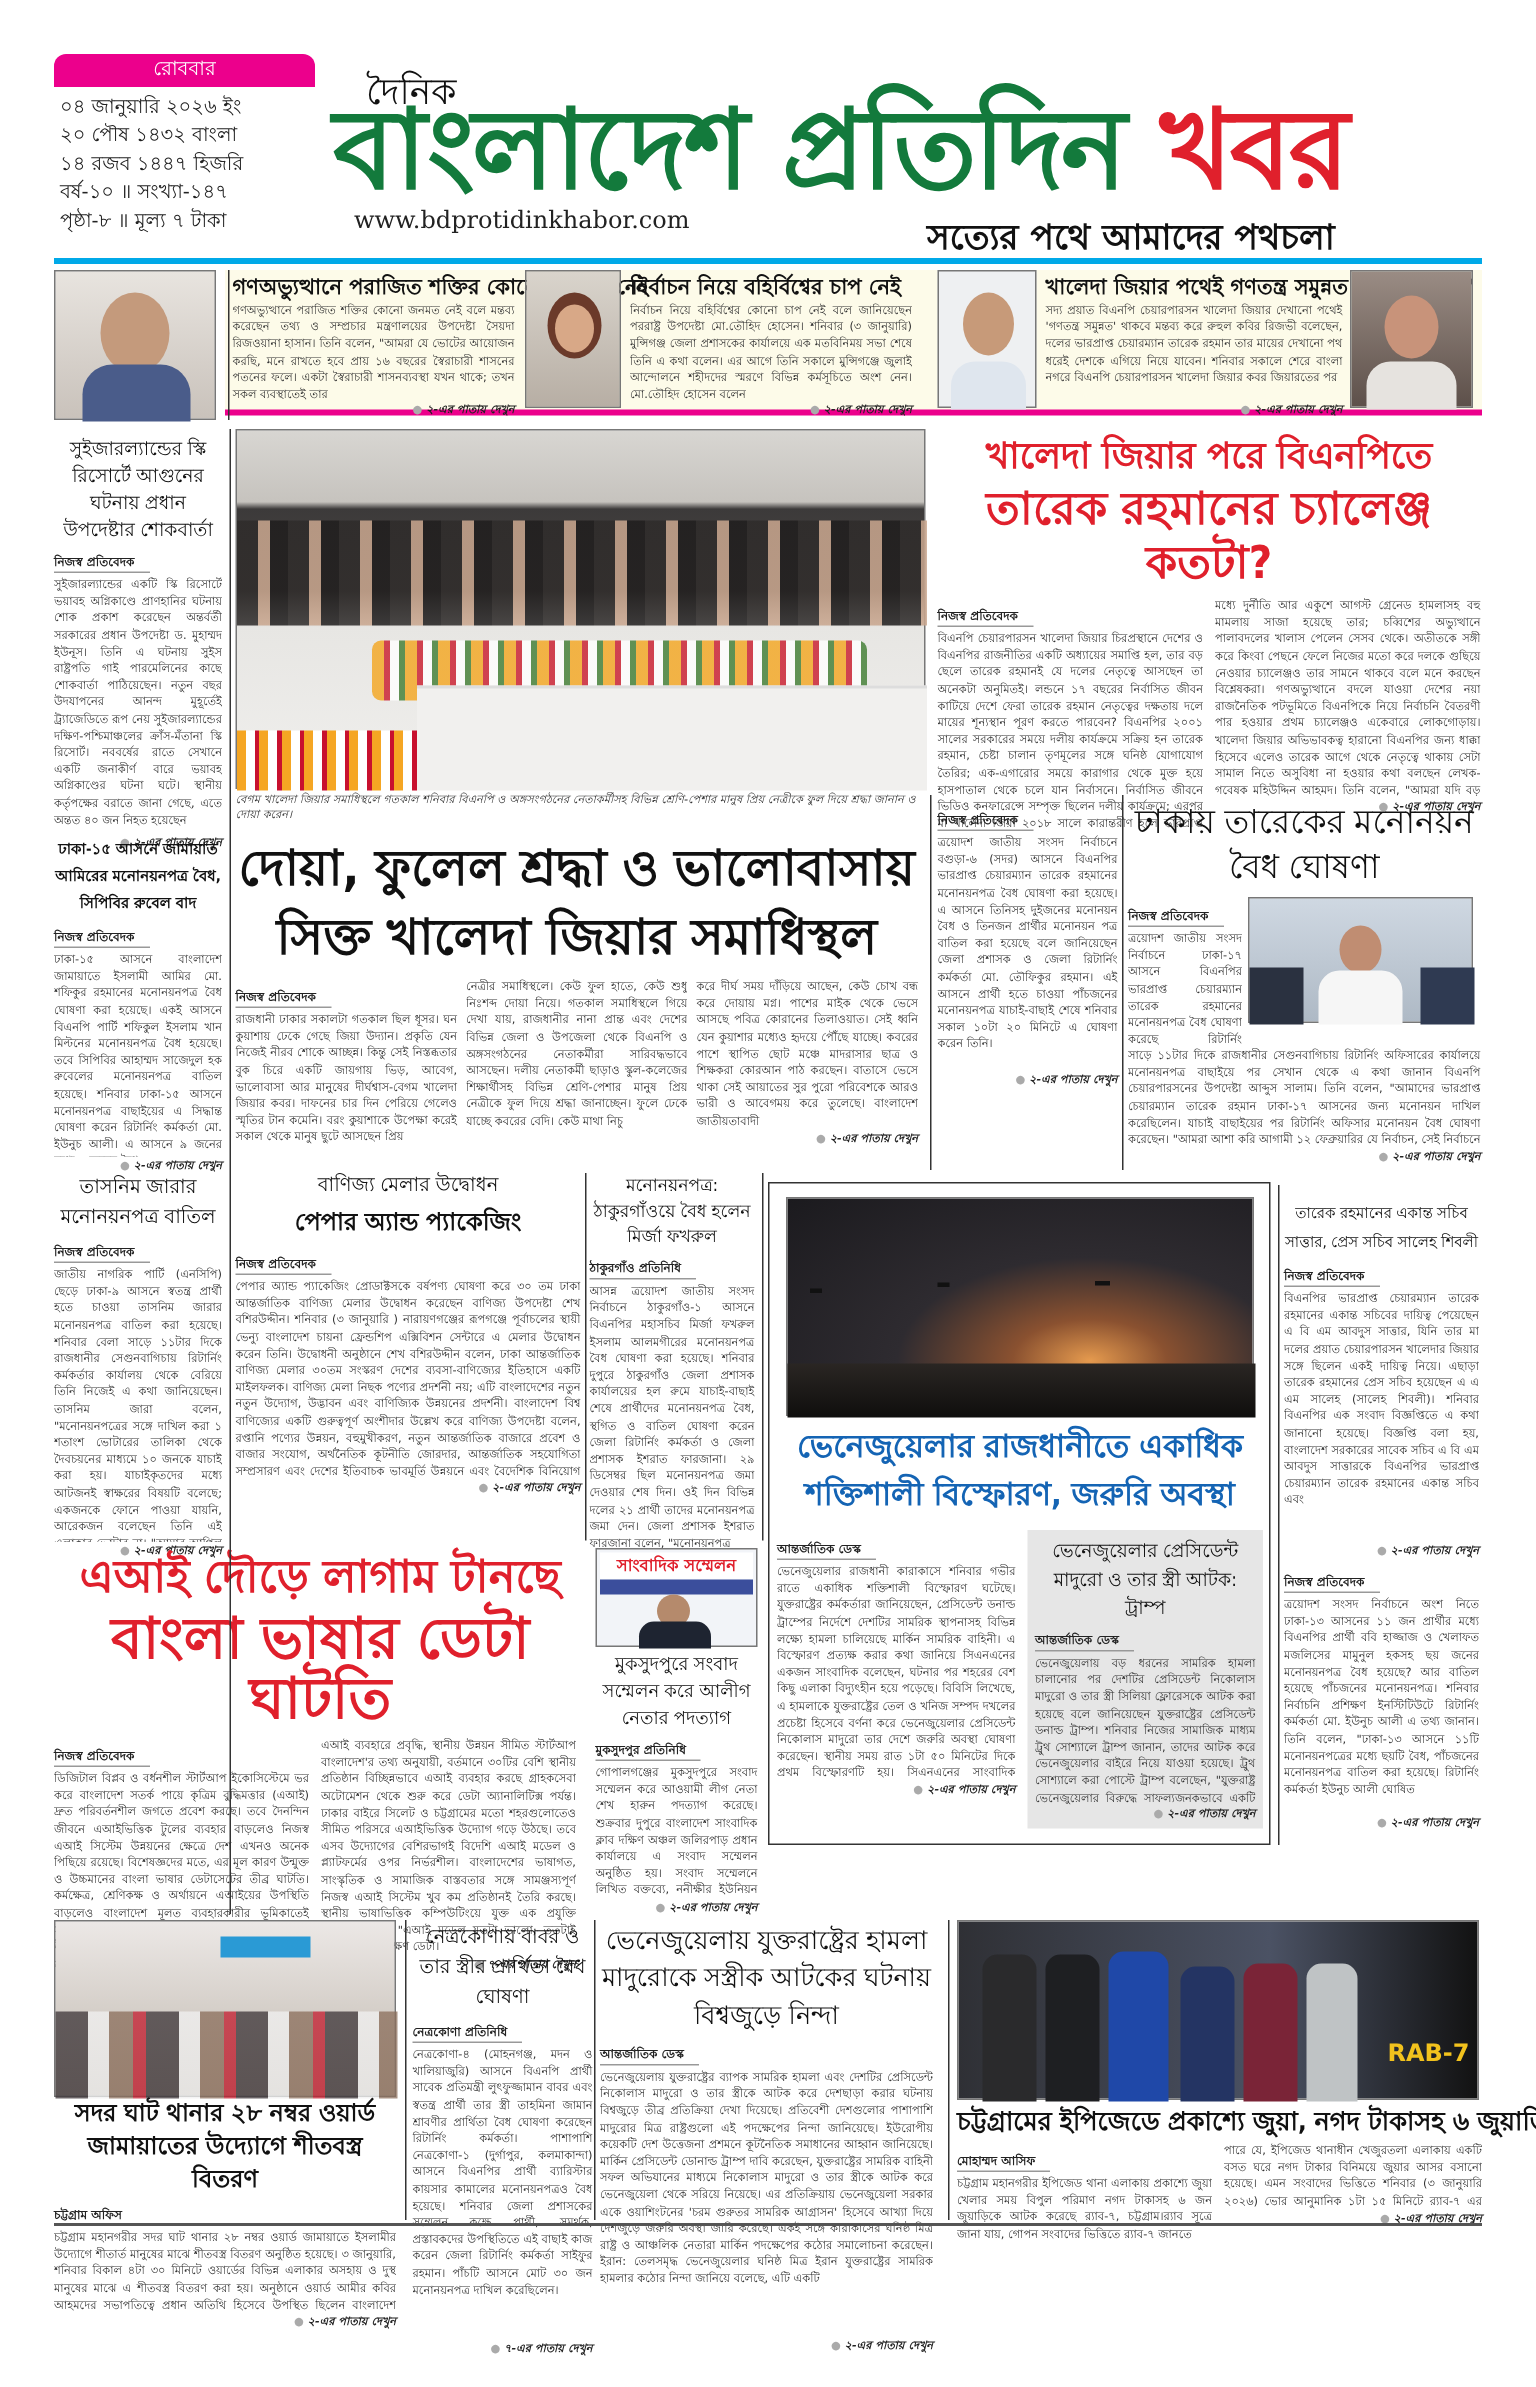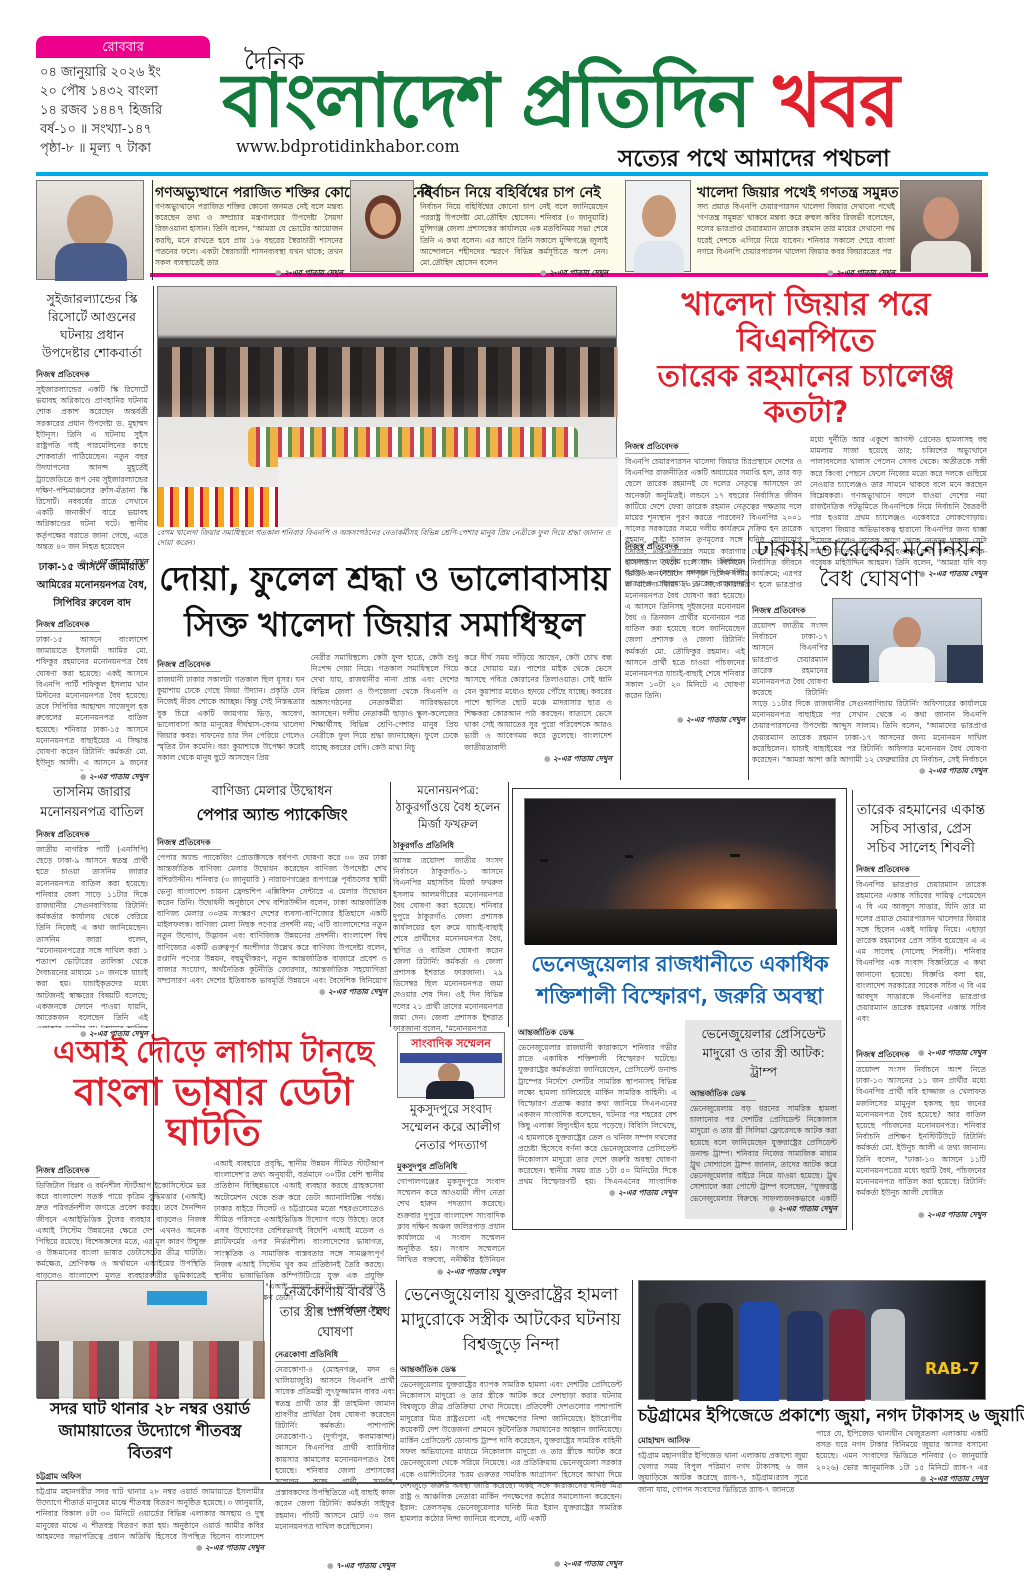--- a/index.html
+++ b/index.html
@@ -106,21 +106,21 @@
 
 <div class="abs photo" style="left:157px;top:286px;width:460px;height:240px;background:linear-gradient(180deg,#d8d6d2 0%,#c6c3be 20%,#3c3a3a 22%,#4b4542 45%,#e7e6e3 55%,#f0efed 100%);">
   <div style="position:absolute;left:0;top:60px;width:460px;height:70px;background:repeating-linear-gradient(90deg,#2e2b2a 0 14px,#caa78f 14px 22px,#1f1d1d 22px 34px);opacity:.85;"></div>
   <div style="position:absolute;left:90px;top:140px;width:330px;height:40px;background:repeating-linear-gradient(90deg,#f4a51d 0 8px,#c9182a 8px 12px,#fff 12px 18px,#3d7b2f 18px 22px);opacity:.8;border-radius:6px;"></div>
   <div style="position:absolute;left:120px;top:170px;width:340px;height:70px;background:#f1f0ee;border-top:2px solid #ddd;"></div>
   <div style="position:absolute;left:0;top:200px;width:120px;height:40px;background:repeating-linear-gradient(90deg,#f5a623 0 6px,#fff 6px 12px,#c8102e 12px 15px);"></div>
 </div>
 <div class="abs caption" style="left:157px;top:528px;width:460px;">বেগম খালেদা জিয়ার সমাধিস্থলে গতকাল শনিবার বিএনপি ও অঙ্গসংগঠনের নেতাকর্মীসহ বিভিন্ন শ্রেণি-পেশার মানুষ প্রিয় নেত্রীকে ফুল দিয়ে শ্রদ্ধা জানান ও দোয়া করেন।</div>
 
 <div class="abs" style="left:625px;top:286px;width:362px;">
-  <div class="hl" style="font-size:32px;line-height:36px;color:#e0202c;font-weight:bold;">খালেদা জিয়ার পরে বিএনপিতে</div>
+  <div class="hl" style="font-size:24px;line-height:36px;color:#e0202c;font-weight:bold;">খালেদা জিয়ার পরে বিএনপিতে</div>
   <div class="hl" style="font-size:30px;line-height:36px;color:#e0202c;font-weight:bold;">তারেক রহমানের চ্যালেঞ্জ কতটা?</div>
   <div style="display:flex;gap:8px;margin-top:4px;">
     <div style="width:177px;">
       <div class="byline">নিজস্ব প্রতিবেদক</div>
       <div class="body-text" style="height:134px;overflow:hidden;">বিএনপি চেয়ারপারসন খালেদা জিয়ার চিরপ্রস্থানে দেশের ও বিএনপির রাজনীতির একটি অধ্যায়ের সমাপ্তি হল, তার বড় ছেলে তারেক রহমানই যে দলের নেতৃত্বে আসছেন তা অনেকটা অনুমিতই। লন্ডনে ১৭ বছরের নির্বাসিত জীবন কাটিয়ে দেশে ফেরা তারেক রহমান নেতৃত্বের দক্ষতায় দলে মায়ের শূন্যস্থান পূরণ করতে পারবেন? বিএনপির ২০০১ সালের সরকারের সময়ে দলীয় কার্যক্রমে সক্রিয় হন তারেক রহমান, চেষ্টা চালান তৃণমূলের সঙ্গে ঘনিষ্ঠ যোগাযোগ তৈরির; এক-এগারোর সময়ে কারাগার থেকে মুক্ত হয়ে হাসপাতাল থেকে চলে যান নির্বাসনে। নির্বাসিত জীবনে ভিডিও কনফারেন্সে সম্পৃক্ত ছিলেন দলীয় কার্যক্রমে; এরপর মা খালেদা জিয়া ২০১৮ সালে কারান্তরীণ হলে ভারপ্রাপ্ত চেয়ারম্যান হয়ে কার্যত দলীয় প্রধানের দায়িত্ব আসে তার কাঁধে। এর</div>
     </div>
     <div style="width:177px;">
       <div class="body-text" style="height:134px;overflow:hidden;">মধ্যে দুর্নীতি আর একুশে আগস্ট গ্রেনেড হামলাসহ বহু মামলায় সাজা হয়েছে তার; চব্বিশের অভ্যুত্থানে পালাবদলের খালাস পেলেন সেসব থেকে। অতীতকে সঙ্গী করে কিংবা পেছনে ফেলে নিজের মতো করে দলকে গুছিয়ে নেওয়ার চ্যালেঞ্জও তার সামনে থাকবে বলে মনে করছেন বিশ্লেষকরা। গণঅভ্যুত্থানে বদলে যাওয়া দেশের নয়া রাজনৈতিক পটভূমিতে বিএনপিকে নিয়ে নির্বাচনি বৈতরণী পার হওয়ার প্রথম চ্যালেঞ্জও একেবারে লোকগোড়ায়। খালেদা জিয়ার অভিভাবকত্ব হারানো বিএনপির জন্য ধাক্কা হিসেবে এলেও তারেক আগে থেকে নেতৃত্বে থাকায় সেটা সামাল নিতে অসুবিধা না হওয়ার কথা বলছেন লেখক-গবেষক মহিউদ্দিন আহমদ। তিনি বলেন, "আমরা যদি বড় ক্যানভাসে চিন্তা করি, এটা শূন্যতা থাকে না, এটা পূরণ হয়ে যায়।</div>
       <span class="more">২-এর পাতায় দেখুন</span>
     </div>
@@ -203,21 +203,21 @@
     <div style="width:158px;background:#e6e6e6;padding:4px 5px;">
       <div class="hl" style="font-size:12.5px;line-height:19px;">ভেনেজুয়েলার প্রেসিডেন্ট মাদুরো ও তার স্ত্রী আটক: ট্রাম্প</div>
       <div class="byline">আন্তর্জাতিক ডেস্ক</div>
       <div class="body-text" style="height:100px;overflow:hidden;">ভেনেজুয়েলায় বড় ধরনের সামরিক হামলা চালানোর পর দেশটির প্রেসিডেন্ট নিকোলাস মাদুরো ও তার স্ত্রী সিলিয়া ফ্লোরেসকে আটক করা হয়েছে বলে জানিয়েছেন যুক্তরাষ্ট্রের প্রেসিডেন্ট ডনাল্ড ট্রাম্প। শনিবার নিজের সামাজিক মাধ্যম ট্রুথ সোশ্যালে ট্রাম্প জানান, তাদের আটক করে ভেনেজুয়েলার বাইরে নিয়ে যাওয়া হয়েছে। ট্রুথ সোশ্যালে করা পোস্টে ট্রাম্প বলেছেন, "যুক্তরাষ্ট্র ভেনেজুয়েলার বিরুদ্ধে সাফল্যজনকভাবে একটি বড় ধরনের হামলা চালিয়েছে আর</div>
       <span class="more">২-এর পাতায় দেখুন</span>
     </div>
   </div>
 </div>
 
 <div class="abs" style="left:856px;top:800px;width:130px;">
-  <div class="hl" style="font-size:14px;line-height:19px;">তারেক রহমানের একান্ত সচিব সাত্তার, প্রেস সচিব সালেহ শিবলী</div>
+  <div class="hl" style="font-size:10px;line-height:19px;">তারেক রহমানের একান্ত সচিব সাত্তার, প্রেস সচিব সালেহ শিবলী</div>
   <div class="byline">নিজস্ব প্রতিবেদক</div>
   <div class="body-text" style="height:168px;overflow:hidden;">বিএনপির ভারপ্রাপ্ত চেয়ারম্যান তারেক রহমানের একান্ত সচিবের দায়িত্ব পেয়েছেন এ বি এম আবদুস সাত্তার, যিনি তার মা দলের প্রয়াত চেয়ারপারসন খালেদার জিয়ার সঙ্গে ছিলেন একই দায়িত্ব নিয়ে। এছাড়া তারেক রহমানের প্রেস সচিব হয়েছেন এ এ এম সালেহ (সালেহ শিবলী)। শনিবার বিএনপির এক সংবাদ বিজ্ঞপ্তিতে এ কথা জানানো হয়েছে। বিজ্ঞপ্তি বলা হয়, বাংলাদেশ সরকারের সাবেক সচিব এ বি এম আবদুস সাত্তারকে বিএনপির ভারপ্রাপ্ত চেয়ারম্যান তারেক রহমানের একান্ত সচিব এবং</div>
   <span class="more">২-এর পাতায় দেখুন</span>
 </div>
 
 <div class="abs" style="left:856px;top:1042px;width:130px;">
   <div class="byline">নিজস্ব প্রতিবেদক</div>
   <div class="body-text" style="height:145px;overflow:hidden;">ত্রয়োদশ সংসদ নির্বাচনে অংশ নিতে ঢাকা-১৩ আসনের ১১ জন প্রার্থীর মধ্যে বিএনপির প্রার্থী ববি হাজ্জাজ ও খেলাফত মজলিসের মামুনুল হকসহ ছয় জনের মনোনয়নপত্র বৈধ হয়েছে? আর বাতিল হয়েছে পাঁচজনের মনোনয়নপত্র। শনিবার নির্বাচনি প্রশিক্ষণ ইনস্টিটিউটে রিটার্নিং কর্মকর্তা মো. ইউনুচ আলী এ তথ্য জানান। তিনি বলেন, "ঢাকা-১৩ আসনে ১১টি মনোনয়নপত্রের মধ্যে ছয়টি বৈধ, পাঁচজনের মনোনয়নপত্র বাতিল করা হয়েছে। রিটার্নিং কর্মকর্তা ইউনুচ আলী ঘোষিত</div>
   <span class="more">২-এর পাতায় দেখুন</span>
 </div>

